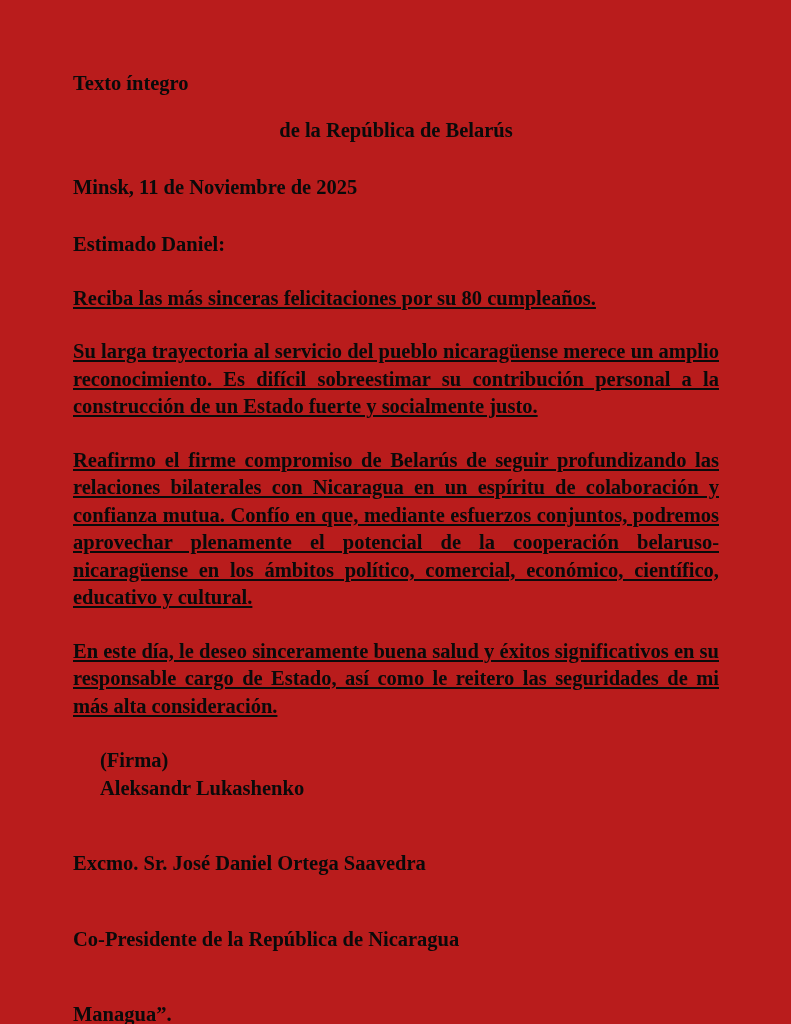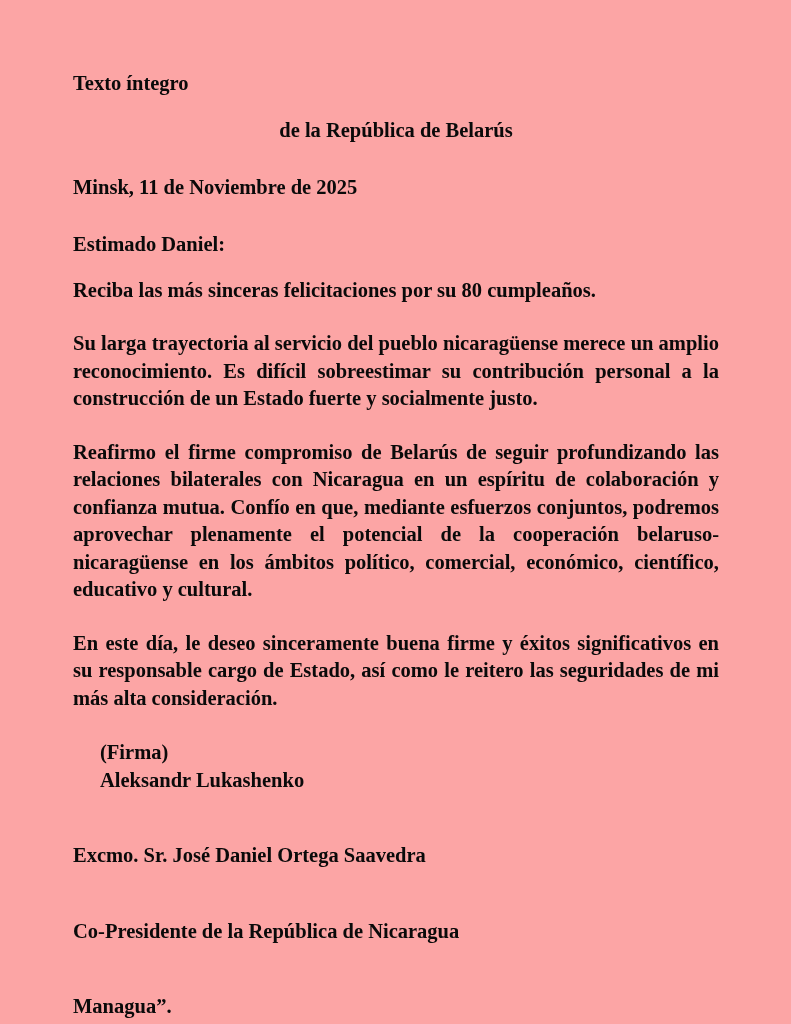--- a/index.html
+++ b/index.html
@@ -5,21 +5,21 @@
   html, body {
     margin: 0;
     padding: 0;
     background: #ffffff;
   }
   .page {
     position: relative;
     width: 791px;
     height: 1024px;
     box-sizing: border-box;
-    background: #fca5a5;
+    background: #b91c1c;
     color: #0a0a0a;
     font-family: "Liberation Serif", "DejaVu Serif", serif;
     font-weight: bold;
     font-size: 20.5px;
     line-height: 27.5px;
     padding: 70px 72px 0 73px;
     overflow: hidden;
   }
   .doc-label {
     text-align: left;
@@ -29,26 +29,27 @@
     text-align: center;
     margin: 0 0 30px 0;
   }
   .letterhead div {
     line-height: 28px;
   }
   .dateline {
     margin: 0 0 30px 0;
   }
   .salutation {
-    margin: 0 0 18px 0;
+    margin: 0 0 26px 0;
   }
   p.body-par {
     margin: 0 0 26px 0;
     text-align: justify;
     text-justify: inter-word;
+    text-decoration: underline;
   }
   .signature-block {
     margin: 0 0 26px 0;
   }
   .signature-block div {
     line-height: 28px;
     margin-left: 27px;
   }
   .addressee-block div {
     line-height: 27.5px;
@@ -69,21 +70,21 @@
   <div class="dateline">Minsk, 11 de Noviembre de 2025</div>
 
   <div class="salutation">Estimado Daniel:</div>
 
   <p class="body-par">Reciba las más sinceras felicitaciones por su 80 cumpleaños.</p>
 
   <p class="body-par">Su larga trayectoria al servicio del pueblo nicaragüense merece un amplio reconocimiento. Es difícil sobreestimar su contribución personal a la construcción de un Estado fuerte y socialmente justo.</p>
 
   <p class="body-par">Reafirmo el firme compromiso de Belarús de seguir profundizando las relaciones bilaterales con Nicaragua en un espíritu de colaboración y confianza mutua. Confío en que, mediante esfuerzos conjuntos, podremos aprovechar plenamente el potencial de la cooperación belaruso-nicaragüense en los ámbitos político, comercial, económico, científico, educativo y cultural.</p>
 
-  <p class="body-par">En este día, le deseo sinceramente buena firme y éxitos significativos en su responsable cargo de Estado, así como le reitero las seguridades de mi más alta consideración.</p>
+  <p class="body-par">En este día, le deseo sinceramente buena salud y éxitos significativos en su responsable cargo de Estado, así como le reitero las seguridades de mi más alta consideración.</p>
 
   <div class="signature-block">
     <div>(Firma)</div>
     <div>Aleksandr Lukashenko</div>
   </div>
 
   <div class="addressee-block">
     <div>Excmo. Sr. José Daniel Ortega Saavedra</div>
     <div>Co-Presidente de la República de Nicaragua</div>
     <div>Managua”.</div>

